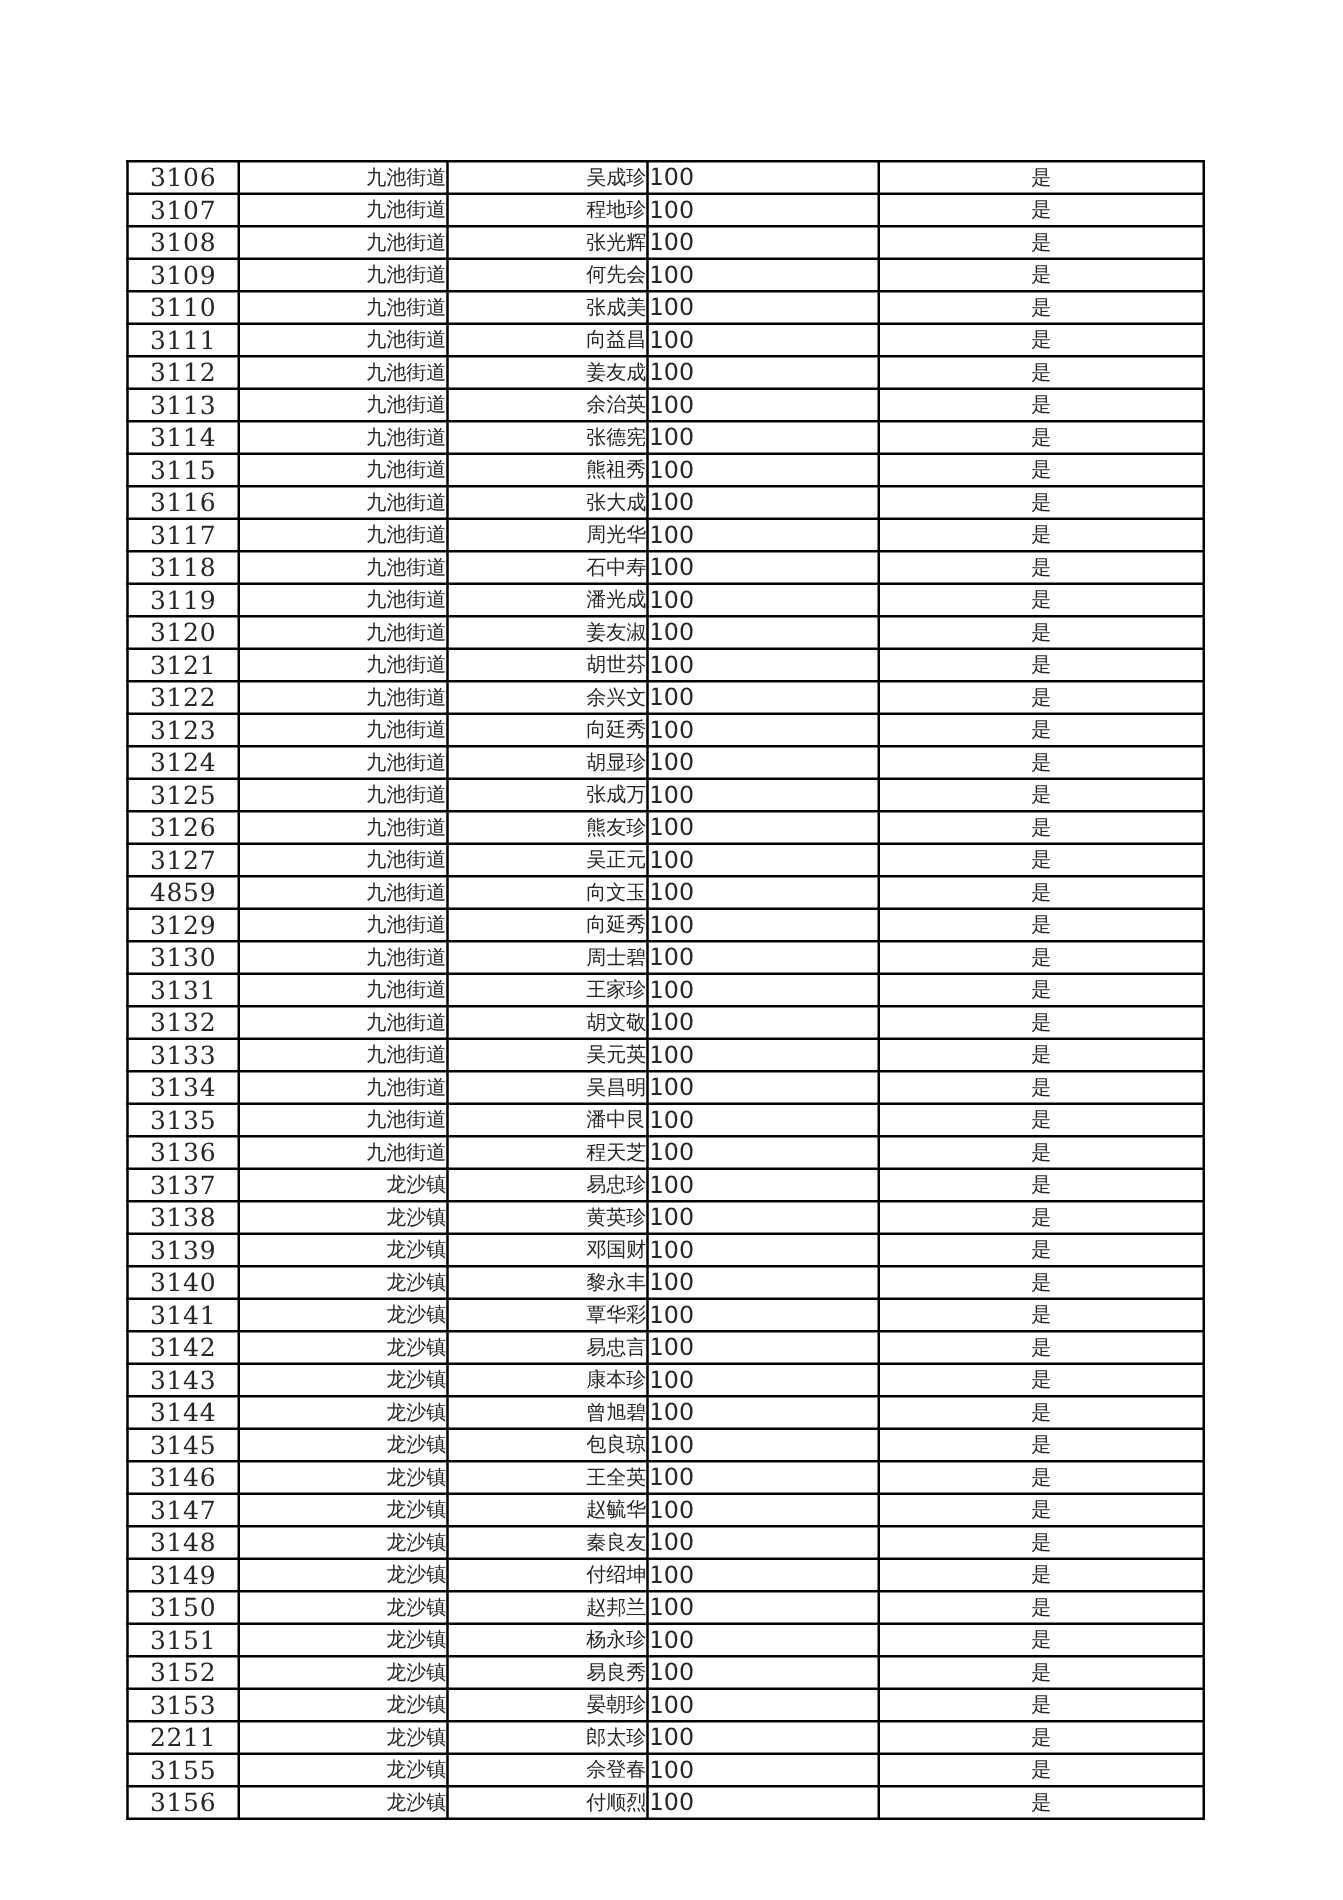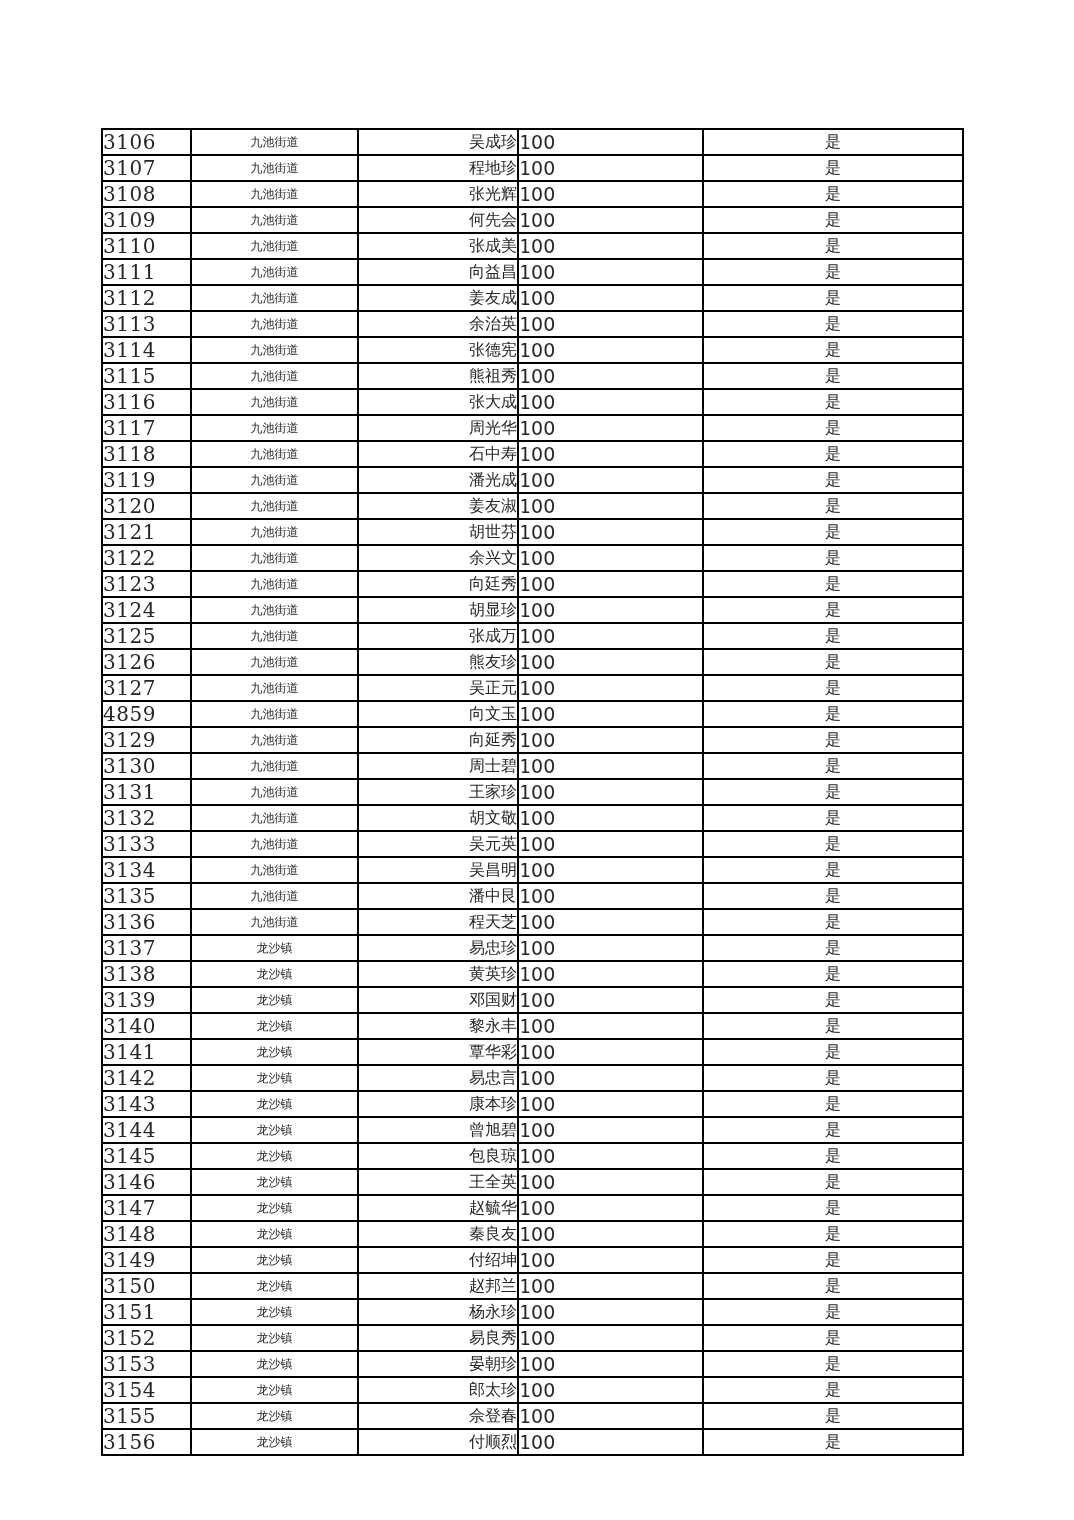--- a/index.html
+++ b/index.html
@@ -28,29 +28,29 @@
     border: 2px solid #000000;
     padding: 0;
     margin: 0;
     vertical-align: middle;
     color: #262626;
     white-space: nowrap;
     overflow: hidden;
     height: 22px;
   }
   td.c0 {
-    text-align: left;
+    text-align: center;
     font-size: 20px;
     font-family: "DejaVu Serif", "Liberation Serif", serif;
     letter-spacing: 0.5px;
   }
   td.c1 {
-    text-align: center;
+    text-align: right;
     padding-left: 5px;
-    font-size: 12px;
+    font-size: 16px;
   }
   td.c2 {
     text-align: right;
     padding-left: 5px;
     font-size: 16px;
   }
   td.c3 {
     text-align: left;
     padding-left: 3px;
     font-size: 19px;
@@ -405,21 +405,21 @@
           <td class="c4">是</td>
         </tr>
         <tr>
           <td class="c0">3153</td>
           <td class="c1">龙沙镇</td>
           <td class="c2">晏朝珍</td>
           <td class="c3">100</td>
           <td class="c4">是</td>
         </tr>
         <tr>
-          <td class="c0">3154</td>
+          <td class="c0">2211</td>
           <td class="c1">龙沙镇</td>
           <td class="c2">郎太珍</td>
           <td class="c3">100</td>
           <td class="c4">是</td>
         </tr>
         <tr>
           <td class="c0">3155</td>
           <td class="c1">龙沙镇</td>
           <td class="c2">佘登春</td>
           <td class="c3">100</td>

